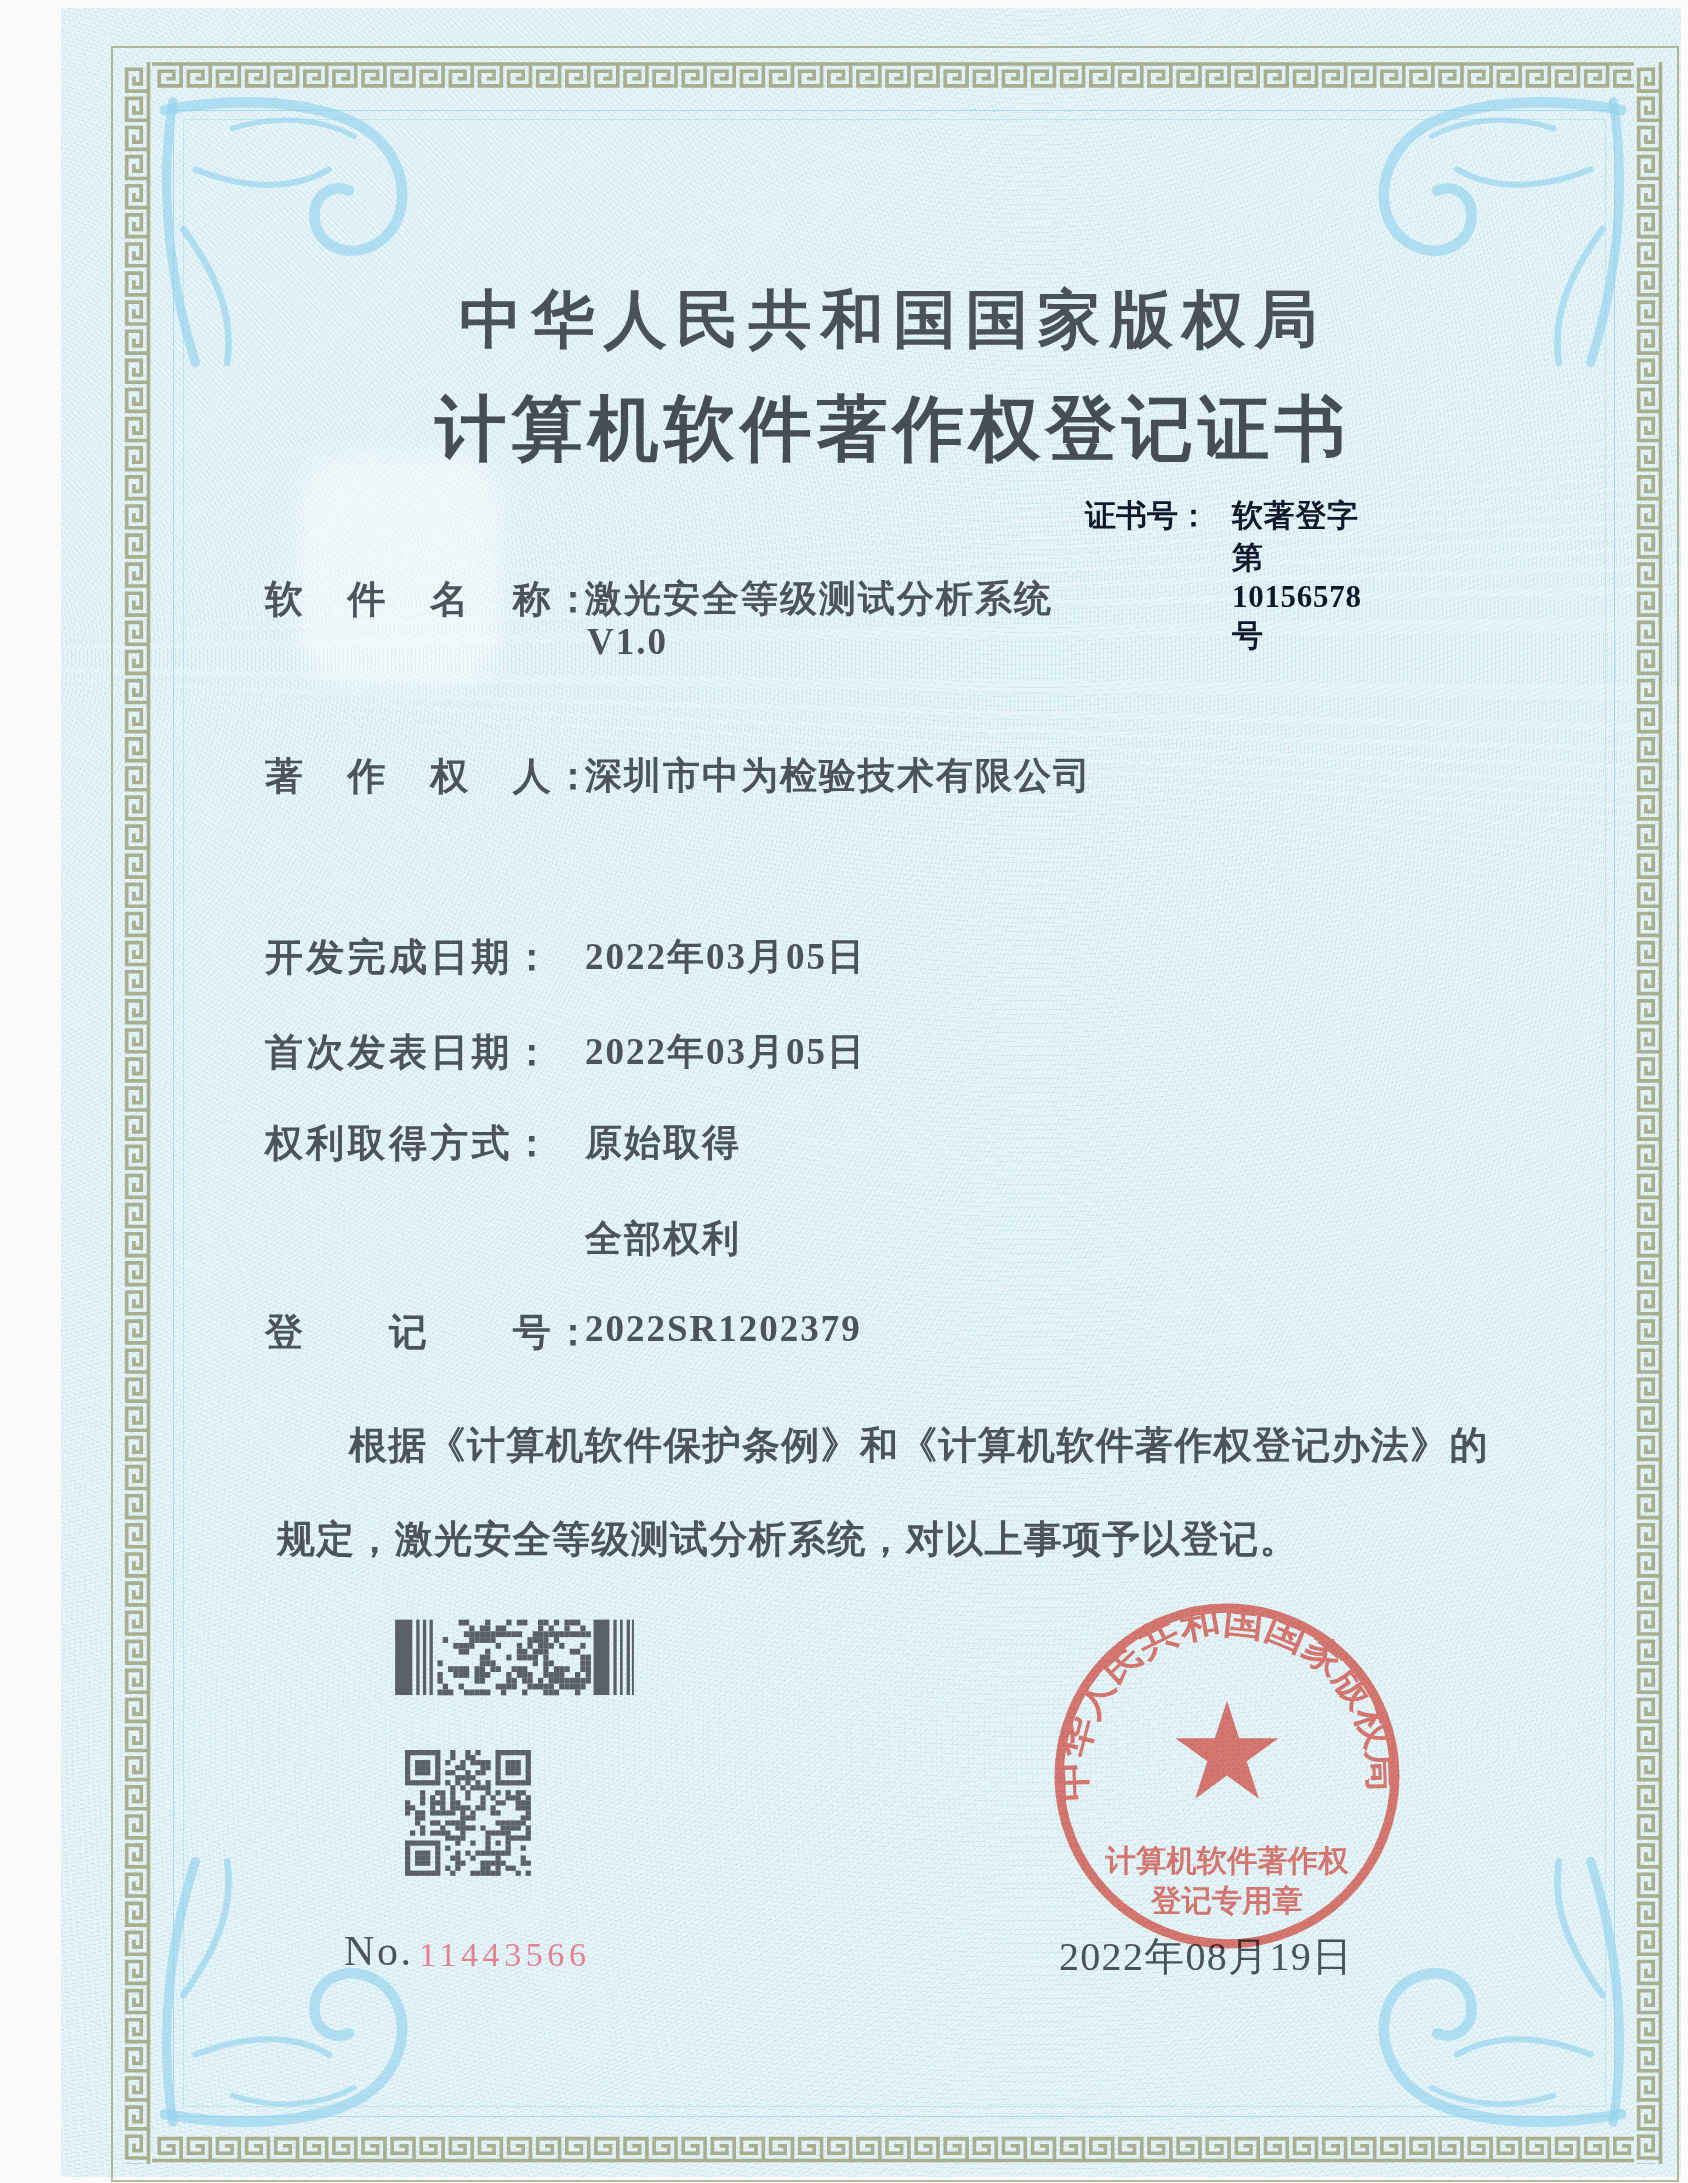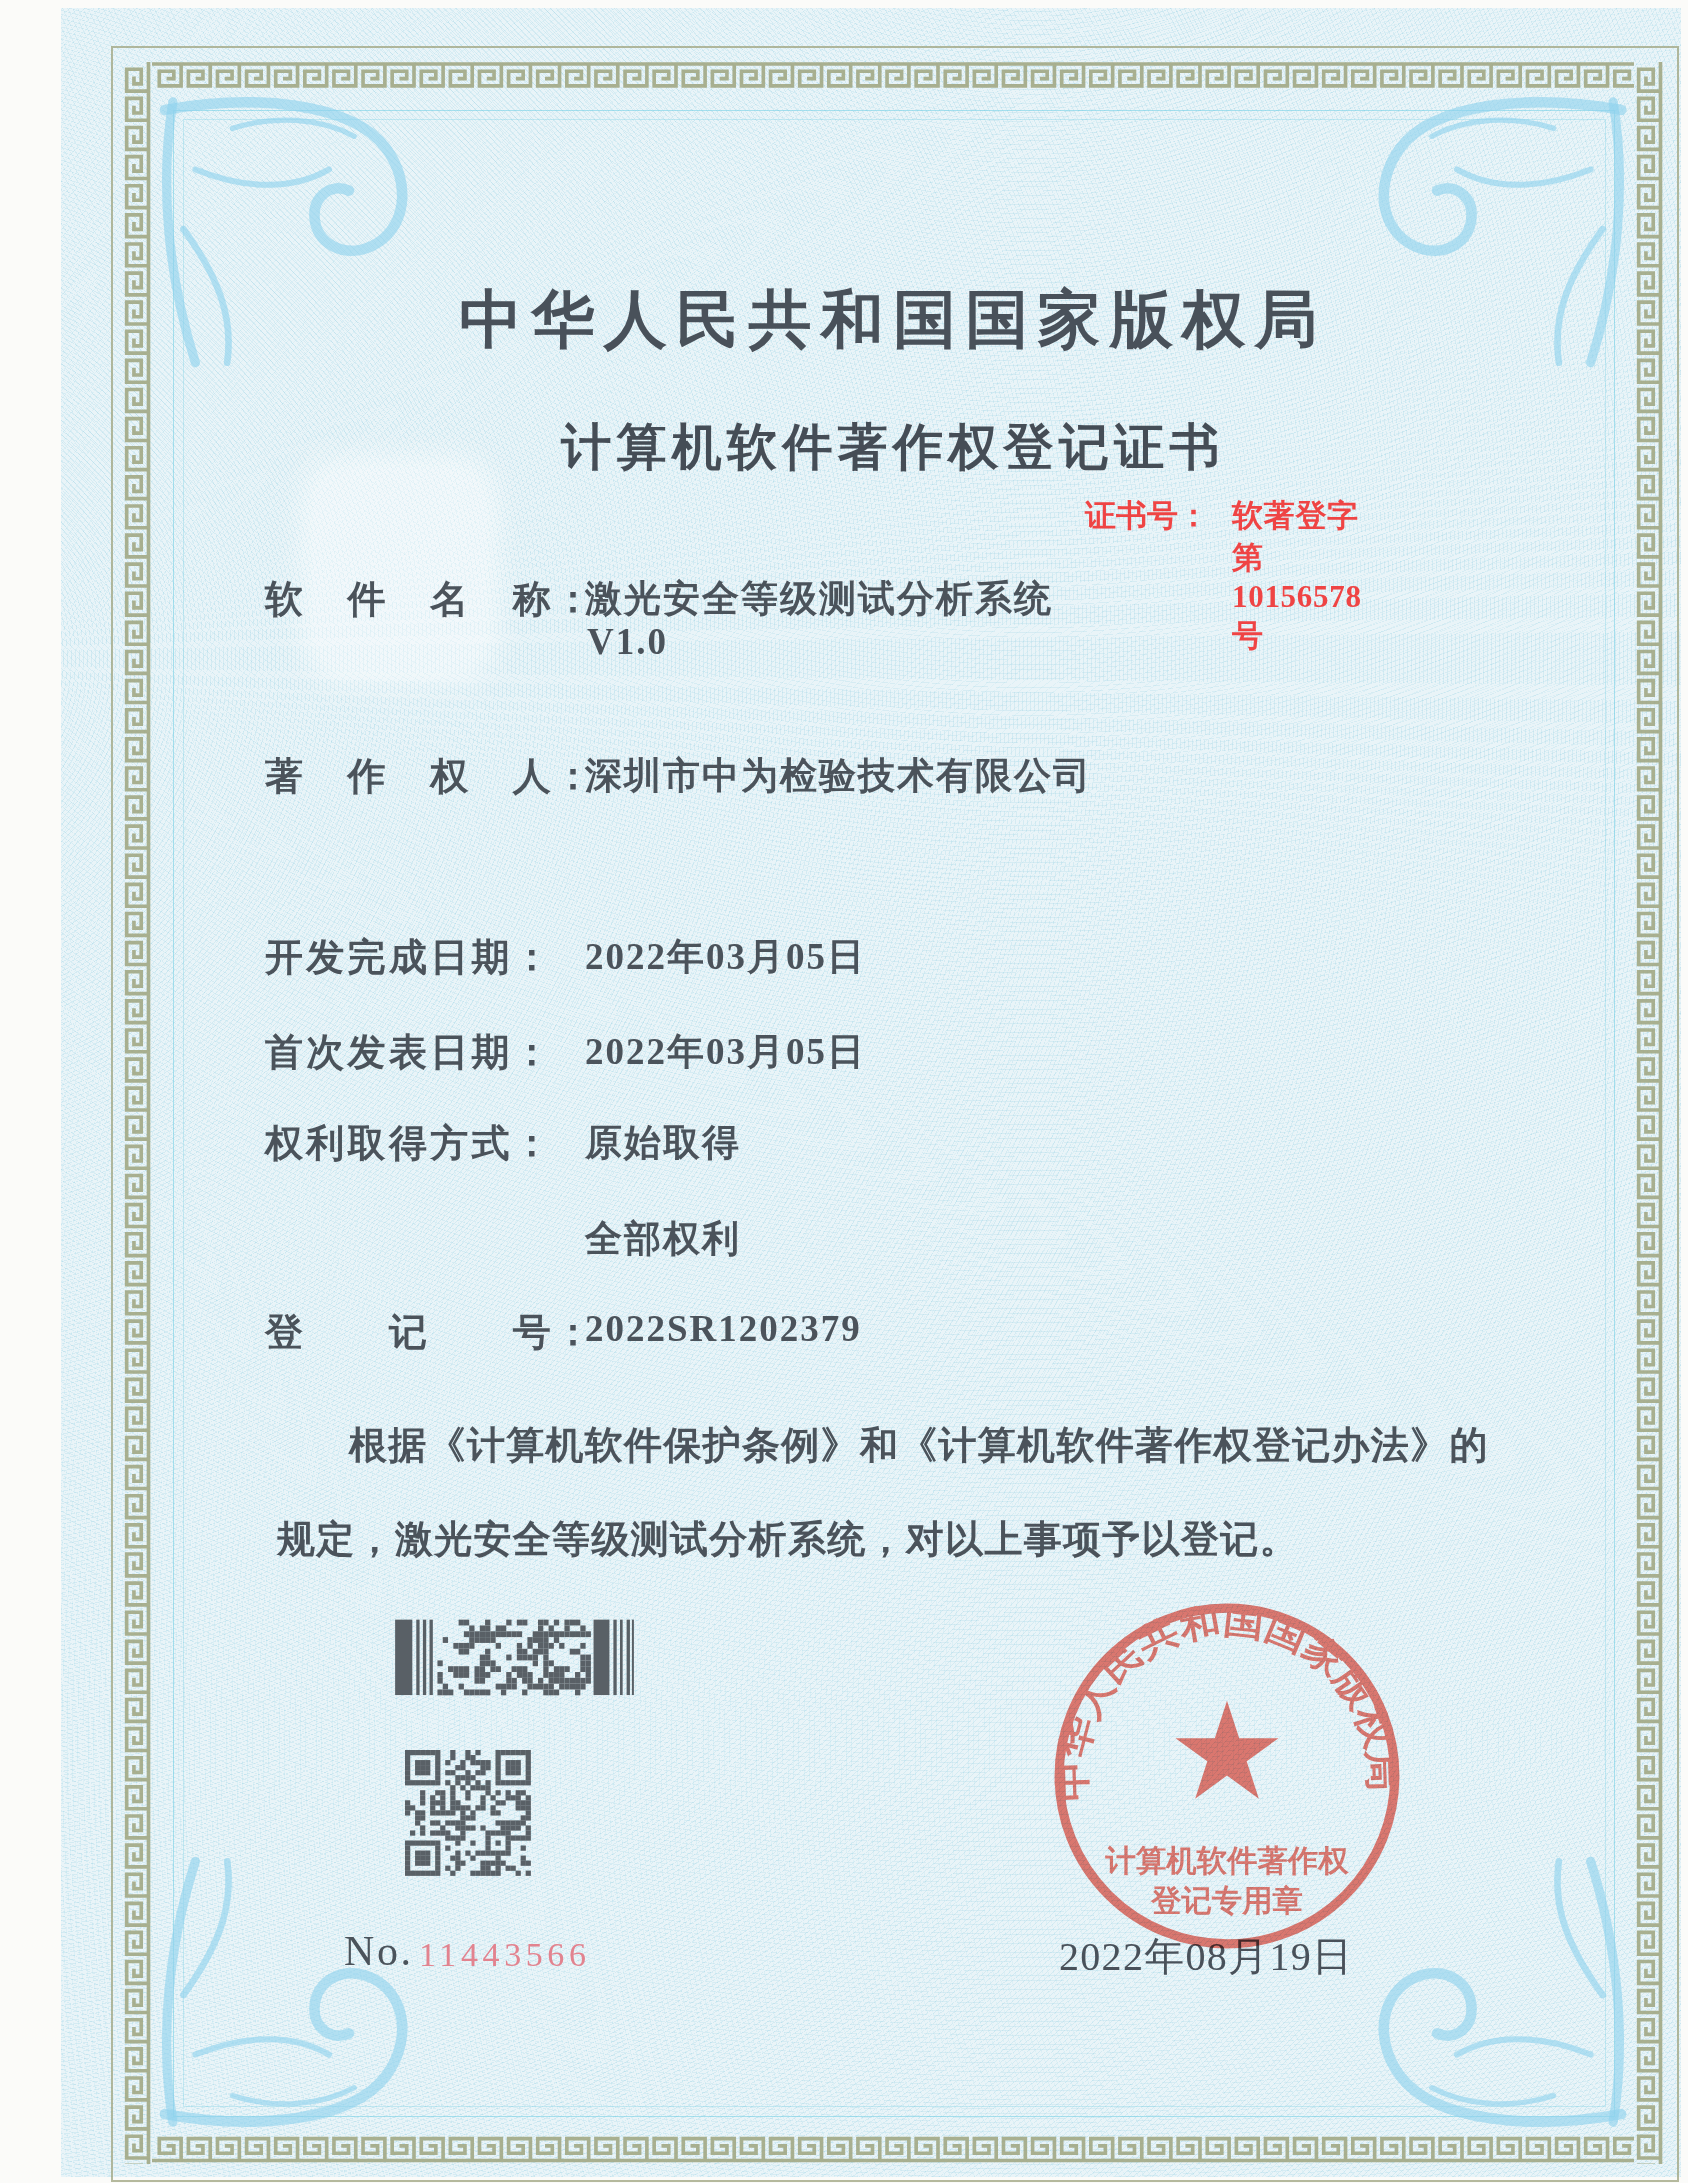--- a/index.html
+++ b/index.html
@@ -37,24 +37,24 @@
     position:absolute;left:316px;top:471px;width:167px;height:198px;border-radius:26.5px;
     background:rgba(255,255,255,.40);
     box-shadow:0 0 33px 12px rgba(255,255,255,.55);
   }
   .authority{
     position:absolute;left:98px;top:277px;width:1590px;text-align:center;
     font-size:63px;font-weight:700;letter-spacing:9.3px;color:#49515a;
   }
   .cert-title{
     position:absolute;left:98px;top:382px;width:1590px;text-align:center;
-    font-size:50px;font-weight:700;letter-spacing:5.3px;color:#454d56;margin-top:32px;
+    font-size:71px;font-weight:700;letter-spacing:5.3px;color:#454d56;
   }
   .certno{position:absolute;top:495px;left:0;width:1373px;height:46px;
-    font-weight:700;color:#ef4444;font-size:31px;}
+    font-weight:700;color:#0f172a;font-size:31px;}
   .certno .lab{position:absolute;left:1085px;}
   .certno .val{position:absolute;left:1232px;letter-spacing:0.7px;}
   .frow{position:absolute;left:0;width:1688px;height:99px;}
   .frow .lab{position:absolute;left:265px;font-size:38px;font-weight:700;letter-spacing:3.3px;color:#4b535b;}
   .frow .val{position:absolute;left:585px;font-size:37px;font-weight:700;letter-spacing:2px;color:#4b535b;}
   .frow .val2{position:absolute;left:587px;top:46px;font-size:37px;font-weight:700;letter-spacing:2px;color:#4b535b;}
   .r0{top:574px;} .r1{top:751px;} .r2{top:932px;} .r3{top:1027px;padding-left:29px;}
   .r4{top:1118px;} .r5{top:1214px;} .r6{top:1307px;}
   .stmt1{position:absolute;left:349px;top:1420px;font-size:38px;font-weight:700;letter-spacing:1.3px;color:#4b535b;}
   .stmt2{position:absolute;left:277px;top:1514px;font-size:38px;font-weight:700;letter-spacing:1.3px;color:#4b535b;}

